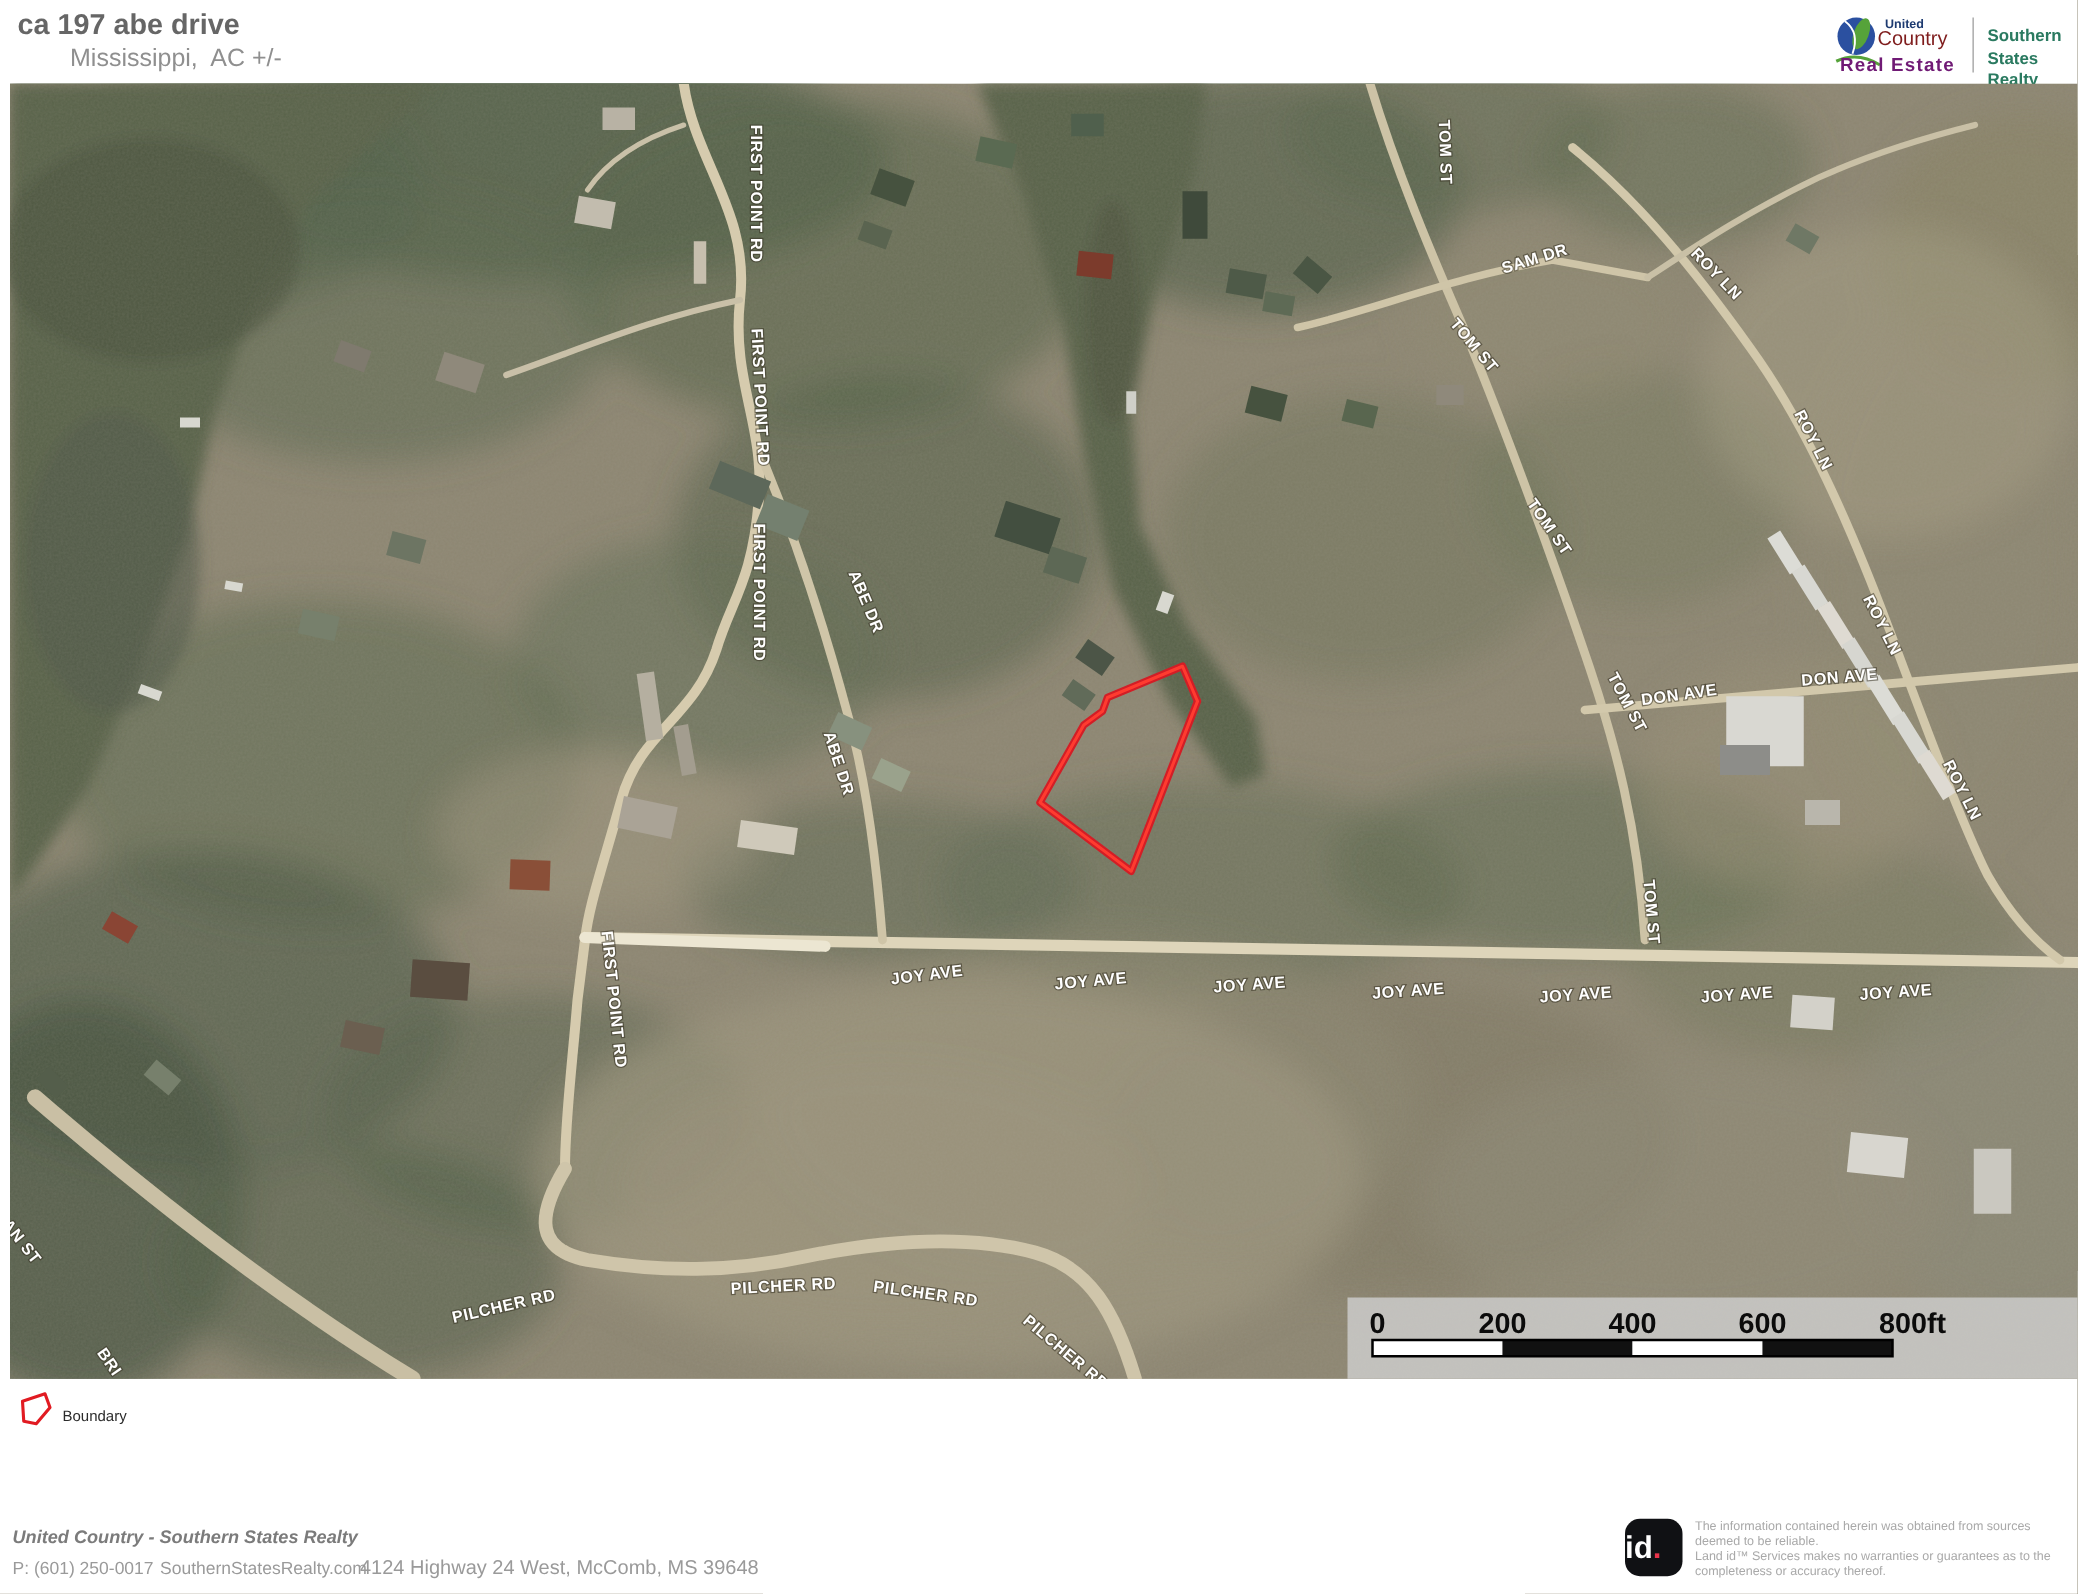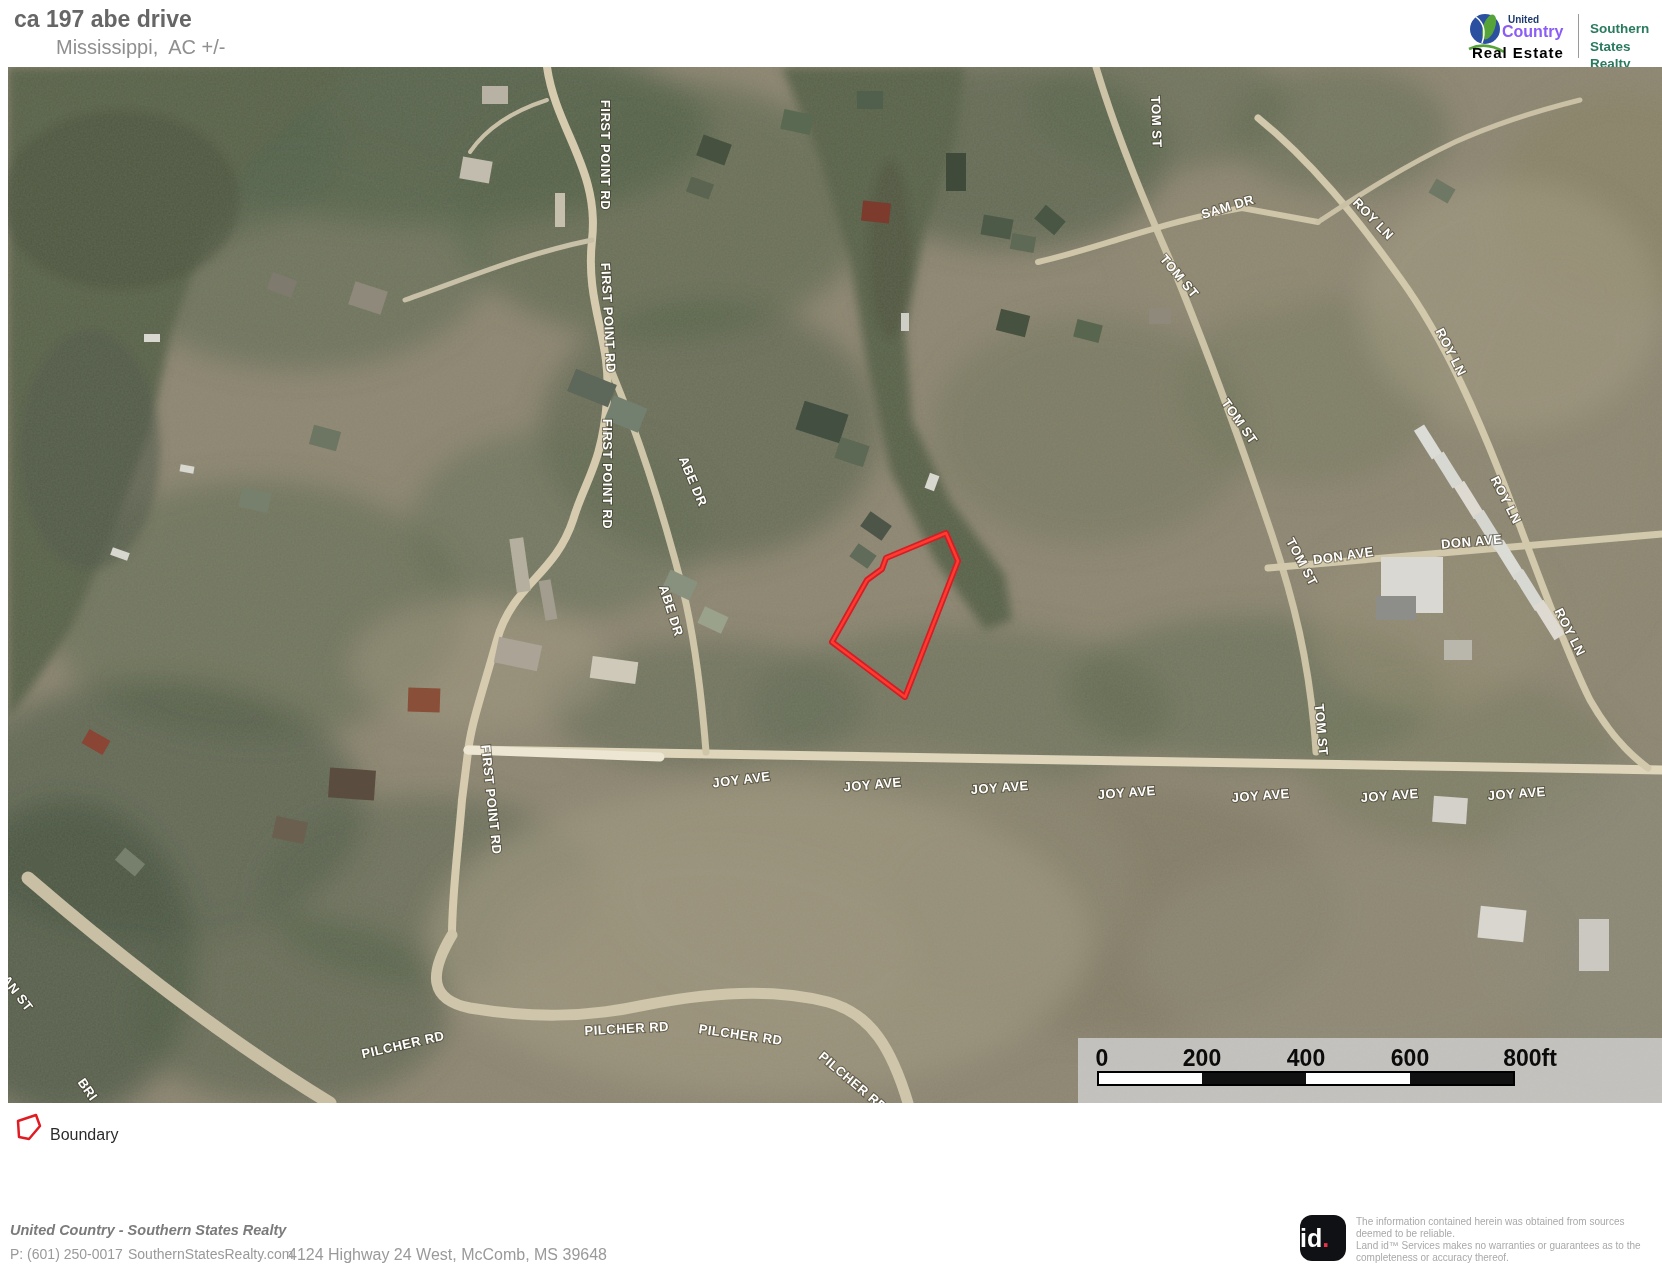--- a/index.html
+++ b/index.html
@@ -5,34 +5,34 @@
   html,body{margin:0;padding:0;}
   body{width:1662px;height:1275px;position:relative;background:#ffffff;overflow:hidden;
        font-family:"Liberation Sans", sans-serif;}
 
   
   .hdr-title{position:absolute;left:14px;top:6px;font-size:23px;font-weight:bold;color:#666;}
   .hdr-sub{position:absolute;left:14px;top:36px;font-size:20px;color:#8f8f8f;white-space:pre;margin-left:42px;}
   .uc-logo{position:absolute;left:1468px;top:8px;width:194px;height:56px;}
   .uc-globe{position:absolute;left:0;top:2px;}
   .uc-top{position:absolute;left:40px;top:6px;font-size:10px;font-weight:bold;color:#1d3a70;}
-  .uc-bottom{position:absolute;left:34px;top:15px;font-size:16px;font-weight:bold;color:#8b5cf6;}
-  .uc-tag{position:absolute;left:4px;top:36px;font-size:15px;font-weight:bold;color:#000000;letter-spacing:1px;}
+  .uc-bottom{position:absolute;left:34px;top:15px;font-size:16px;font-weight:normal;color:#7f1d1d;}
+  .uc-tag{position:absolute;left:4px;top:36px;font-size:15px;font-weight:bold;color:#701a75;letter-spacing:1px;}
   .uc-divider{position:absolute;left:110px;top:6px;width:1px;height:44px;background:#9b9b9b;}
   .partner{position:absolute;left:122px;top:12px;font-size:13.5px;font-weight:bold;color:#2a7a60;line-height:1.3;}
 
   
   .map-wrap{position:absolute;left:8px;top:67px;width:1654px;height:1036px;overflow:hidden;background:#8d8672;}
   .slabel{font-family:"Liberation Sans", sans-serif;font-weight:bold;font-size:13px;fill:#ffffff;
           letter-spacing:.5px;text-anchor:middle;paint-order:stroke;stroke:rgba(55,50,35,.55);stroke-width:2px;}
   .stick{font-family:"Liberation Sans", sans-serif;font-weight:bold;font-size:23px;fill:#0b0b0b;text-anchor:middle;}
 
   
   .legend{position:absolute;left:12px;top:1112px;height:40px;}
-  .legend-label{position:absolute;left:38px;top:14px;font-size:16px;color:#2b2b2b;}
+  .legend-label{position:absolute;left:38px;top:14px;font-size:12px;color:#2b2b2b;}
 
   
   .ft-company{position:absolute;left:10px;top:1222px;font-size:14.5px;font-weight:bold;color:#7b7b7b;font-style:italic;}
   .ft-phone{position:absolute;left:10px;top:1246px;font-size:14px;color:#9a9a9a;}
   .ft-site{position:absolute;left:128px;top:1246px;font-size:14px;color:#9a9a9a;}
   .ft-addr{position:absolute;left:288px;top:1246px;font-size:16px;color:#9a9a9a;}
 
   
   .id-badge{position:absolute;left:1300px;top:1215px;width:46px;height:46px;background:#101114;border-radius:12px;
             color:#ffffff;font-weight:bold;font-size:25px;line-height:46px;}

